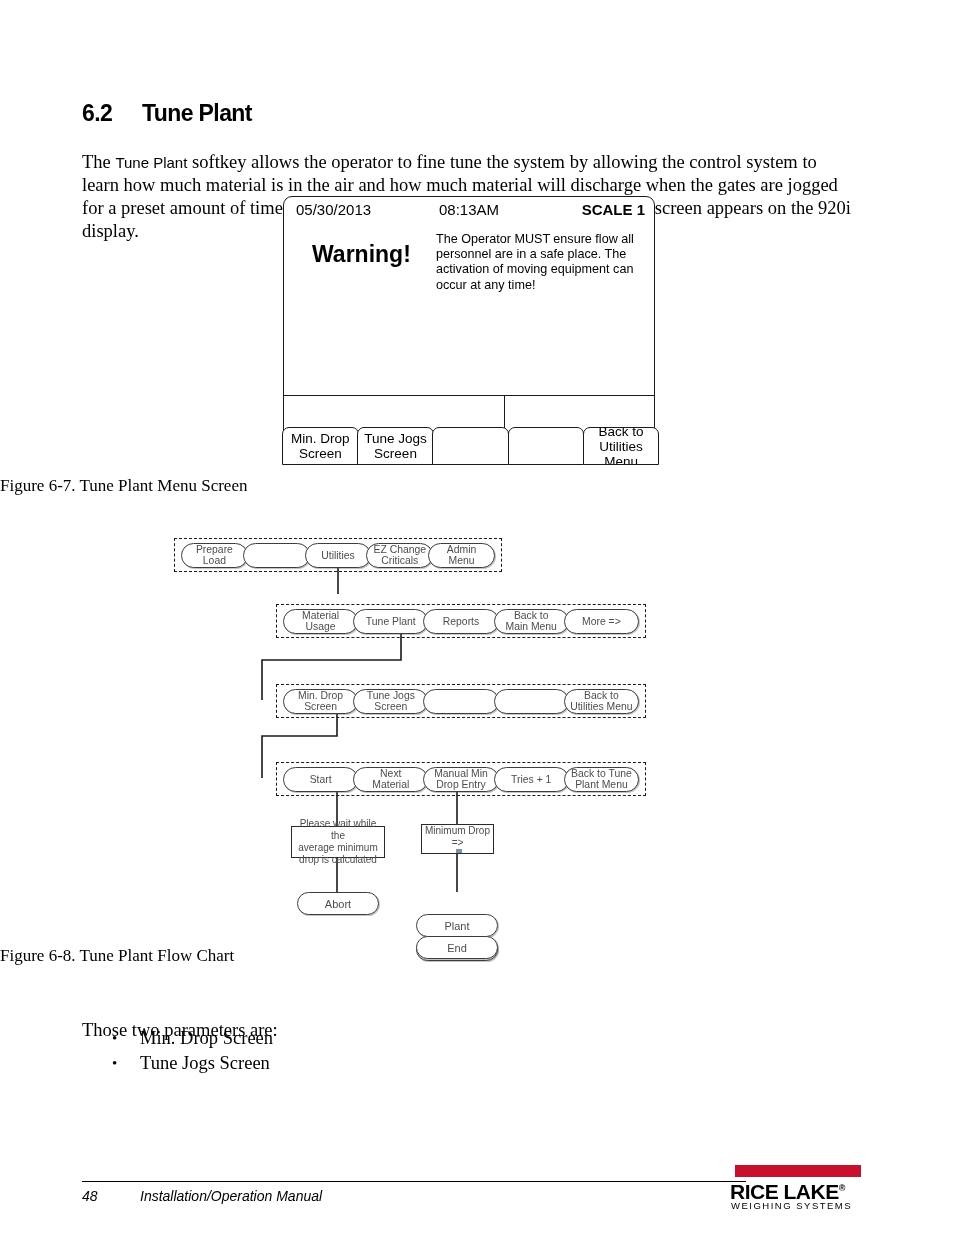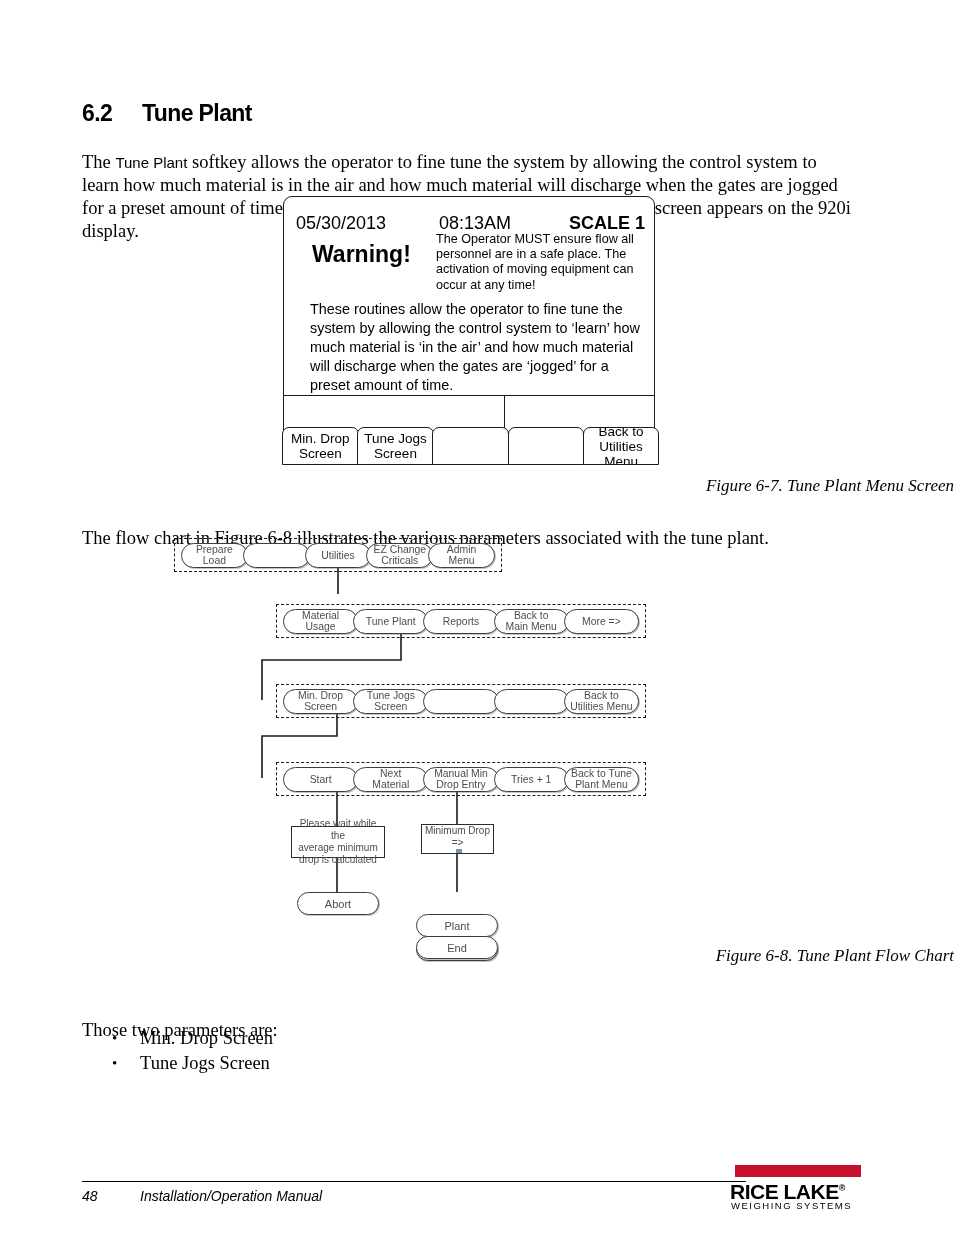--- a/index.html
+++ b/index.html
@@ -55,41 +55,40 @@
   .bullets li { position: relative; padding-left: 32px; }
   .bullets li::before {
     content: "\2022";
     position: absolute; left: 4px; top: 0;
     font-size: 15px;
   }
 
   .fig-cap {
     position: absolute;
     width: 954px;
-    text-align: right;
-    font-style: italic;
+    text-align: left;
     font-size: 17px;
   }
   #cap-67 { top: 476px; left: 0; }
   #cap-68 { top: 946px; left: 0; }
 
   
   #display {
     position: absolute;
     left: 283px; top: 196px;
     width: 372px; height: 268px;
     border: 1.6px solid #1a1a1a;
     border-radius: 9px;
     background: #ffffff;
   }
   #display .statusbar {
-    position: absolute; left: 0; top: 16px;
+    position: absolute; left: 0; top: 4px;
     width: 100%; height: 22px;
     font-family: "Liberation Sans", sans-serif;
-    font-size: 18px;
+    font-size: 15px;
     text-align: right;
   }
   #display .st-date { position: absolute; left: 12px; top: 0; }
   #display .st-time { position: absolute; left: 155px; top: 0; }
   #display .st-scale { position: absolute; right: 9px; top: 0; font-weight: bold; }
 
   #display .warn-word {
     position: absolute; left: 28px; top: 44px;
     font-family: "Liberation Sans", sans-serif;
     font-size: 23px;
@@ -280,40 +279,38 @@
 
   <div id="display">
     <div class="statusbar">
       <span class="st-date">05/30/2013</span>
       <span class="st-time">08:13AM</span>
       <span class="st-scale">SCALE 1</span>
     </div>
 
     <div class="warn-word">Warning!</div>
     <div class="warn-note">The Operator MUST ensure flow all personnel are in a safe place. The activation of moving equipment can occur at any time!</div>
-    <div class="routines">These routines allow the operator to fine tune the system by allowing the control system to ‘learn’ how much material is ‘in the air’ and how much material will discharge when the gates are ‘jogged’ for a preset amount of time.</div>
 
     <div class="sk-rule"></div>
     <div class="sk-tick"></div>
 
     <div class="softkeys">
       <div class="softkey">Min. Drop
 Screen</div>
       <div class="softkey">Tune Jogs
 Screen</div>
       <div class="softkey"></div>
       <div class="softkey"></div>
       <div class="softkey">Back to
 Utilities Menu</div>
     </div>
   </div>
 
   <div class="fig-cap" id="cap-67">Figure 6-7. Tune Plant Menu Screen</div>
 
-  <p class="body-par" id="flow-intro">The flow chart in Figure 6-8 illustrates the various parameters associated with the tune plant.</p>
 
   <div id="flow">
 
     <svg width="954" height="420">
       <g stroke="#1a1a1a" stroke-width="1.6" fill="none">
 
         <path d="M 338 38 L 338 66"></path>
 
         <path d="M 401 104 L 401 132 L 262 132 L 262 172"></path>
 

